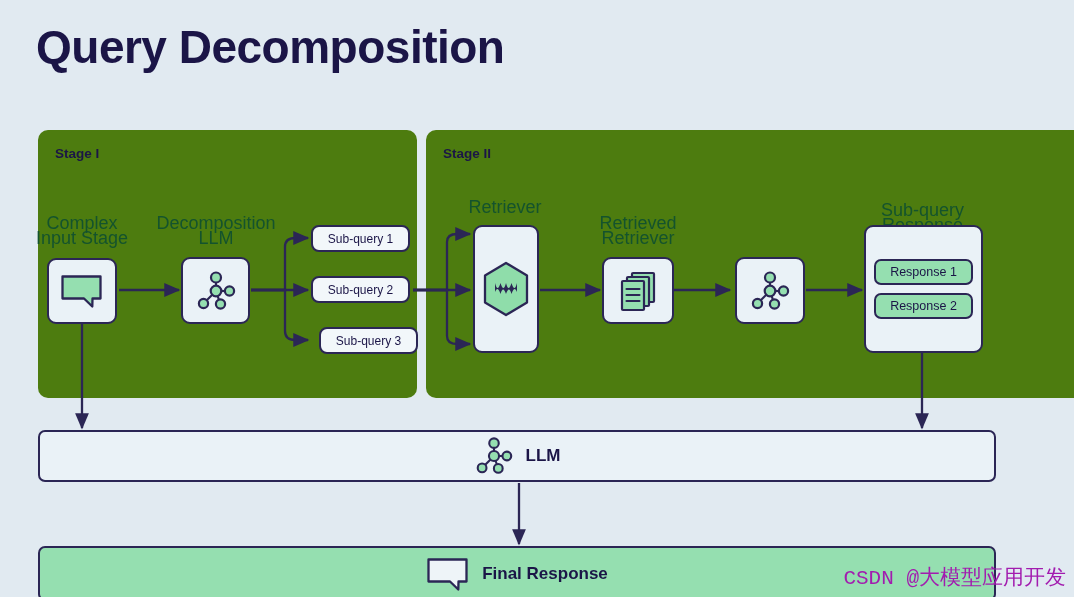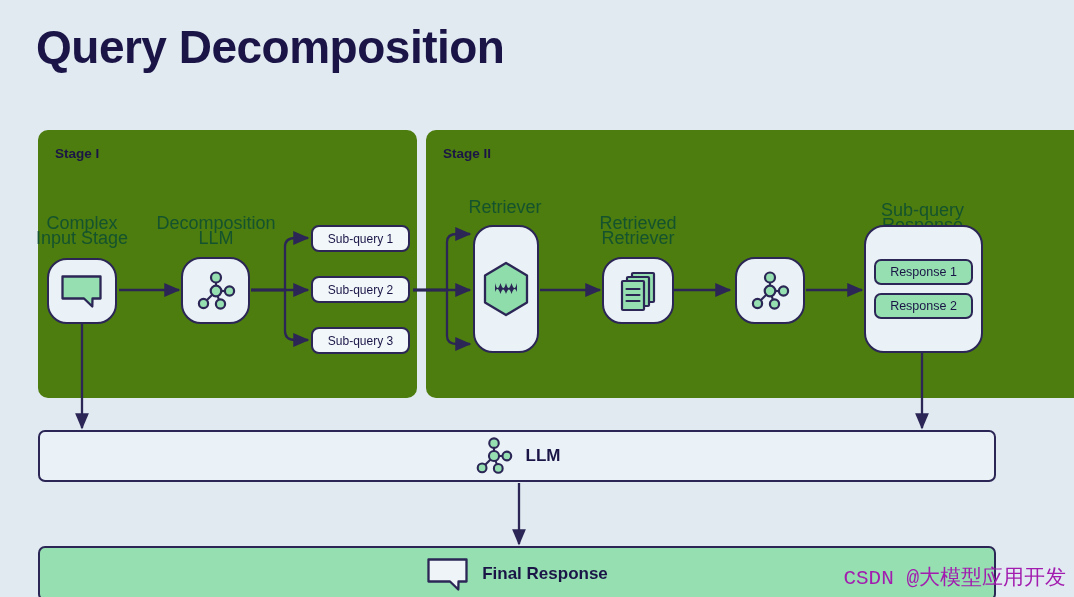--- a/index.html
+++ b/index.html
@@ -38,21 +38,21 @@
   .node-label{
     font-size:18px;font-weight:normal;color:#14532d;
     text-align:center;line-height:15px;
     position:absolute;
   }
 
   
   .box{
     background:#eaf2f7;
     border:2.3px solid #2b2655;
-    border-radius:20px;
+    border-radius:9px;
     box-sizing:border-box;
     display:flex;align-items:center;justify-content:center;
   }
   .pill{
     background:#f2f7fa;
     border:2.3px solid #2b2655;
     border-radius:8px;
     box-sizing:border-box;
     display:flex;align-items:center;justify-content:center;
     font-size:12px;color:#1b1547;
@@ -162,21 +162,21 @@
         <circle cx="21" cy="21" r="5.3"></circle>
         <circle cx="34.5" cy="21" r="4.6"></circle>
         <circle cx="8.5" cy="33.5" r="4.6"></circle>
         <circle cx="25.5" cy="34" r="4.6"></circle>
       </g>
     </svg>
   </div>
 
   <div class="abs pill" style="left:311px;top:205px;width:99px;height:27px;">Sub-query 1</div>
   <div class="abs pill" style="left:311px;top:256px;width:99px;height:27px;">Sub-query 2</div>
-  <div class="abs pill" style="left:311px;top:307px;width:99px;height:27px;">Sub-query 3</div>
+  <div class="abs pill" style="left:319px;top:307px;width:99px;height:27px;">Sub-query 3</div>
 
   <div class="abs node-label" style="left:455px;top:180px;width:100px;">Retriever</div>
 
   <div class="abs box" style="left:473px;top:205px;width:66px;height:128px;">
     <svg width="52" height="58" viewBox="0 0 52 58">
       <path d="M26,3 L47,15.5 L47,42.5 L26,55 L5,42.5 L5,15.5 z" fill="#8fddaa" stroke="#2b2655" stroke-width="2.3" stroke-linejoin="round"></path>
       <path d="M15,23 q2.5,10 5.5,0 q3,10 5.5,0 q2.5,10 5.5,0 q3,10 5.5,0 l0,9 q-2.5,-7 -5.5,2 q-2.5,-9 -5.5,0 q-3,-9 -5.5,0 q-3,-9 -5.5,-2 z" fill="#2b2655"></path>
     </svg>
   </div>
 

